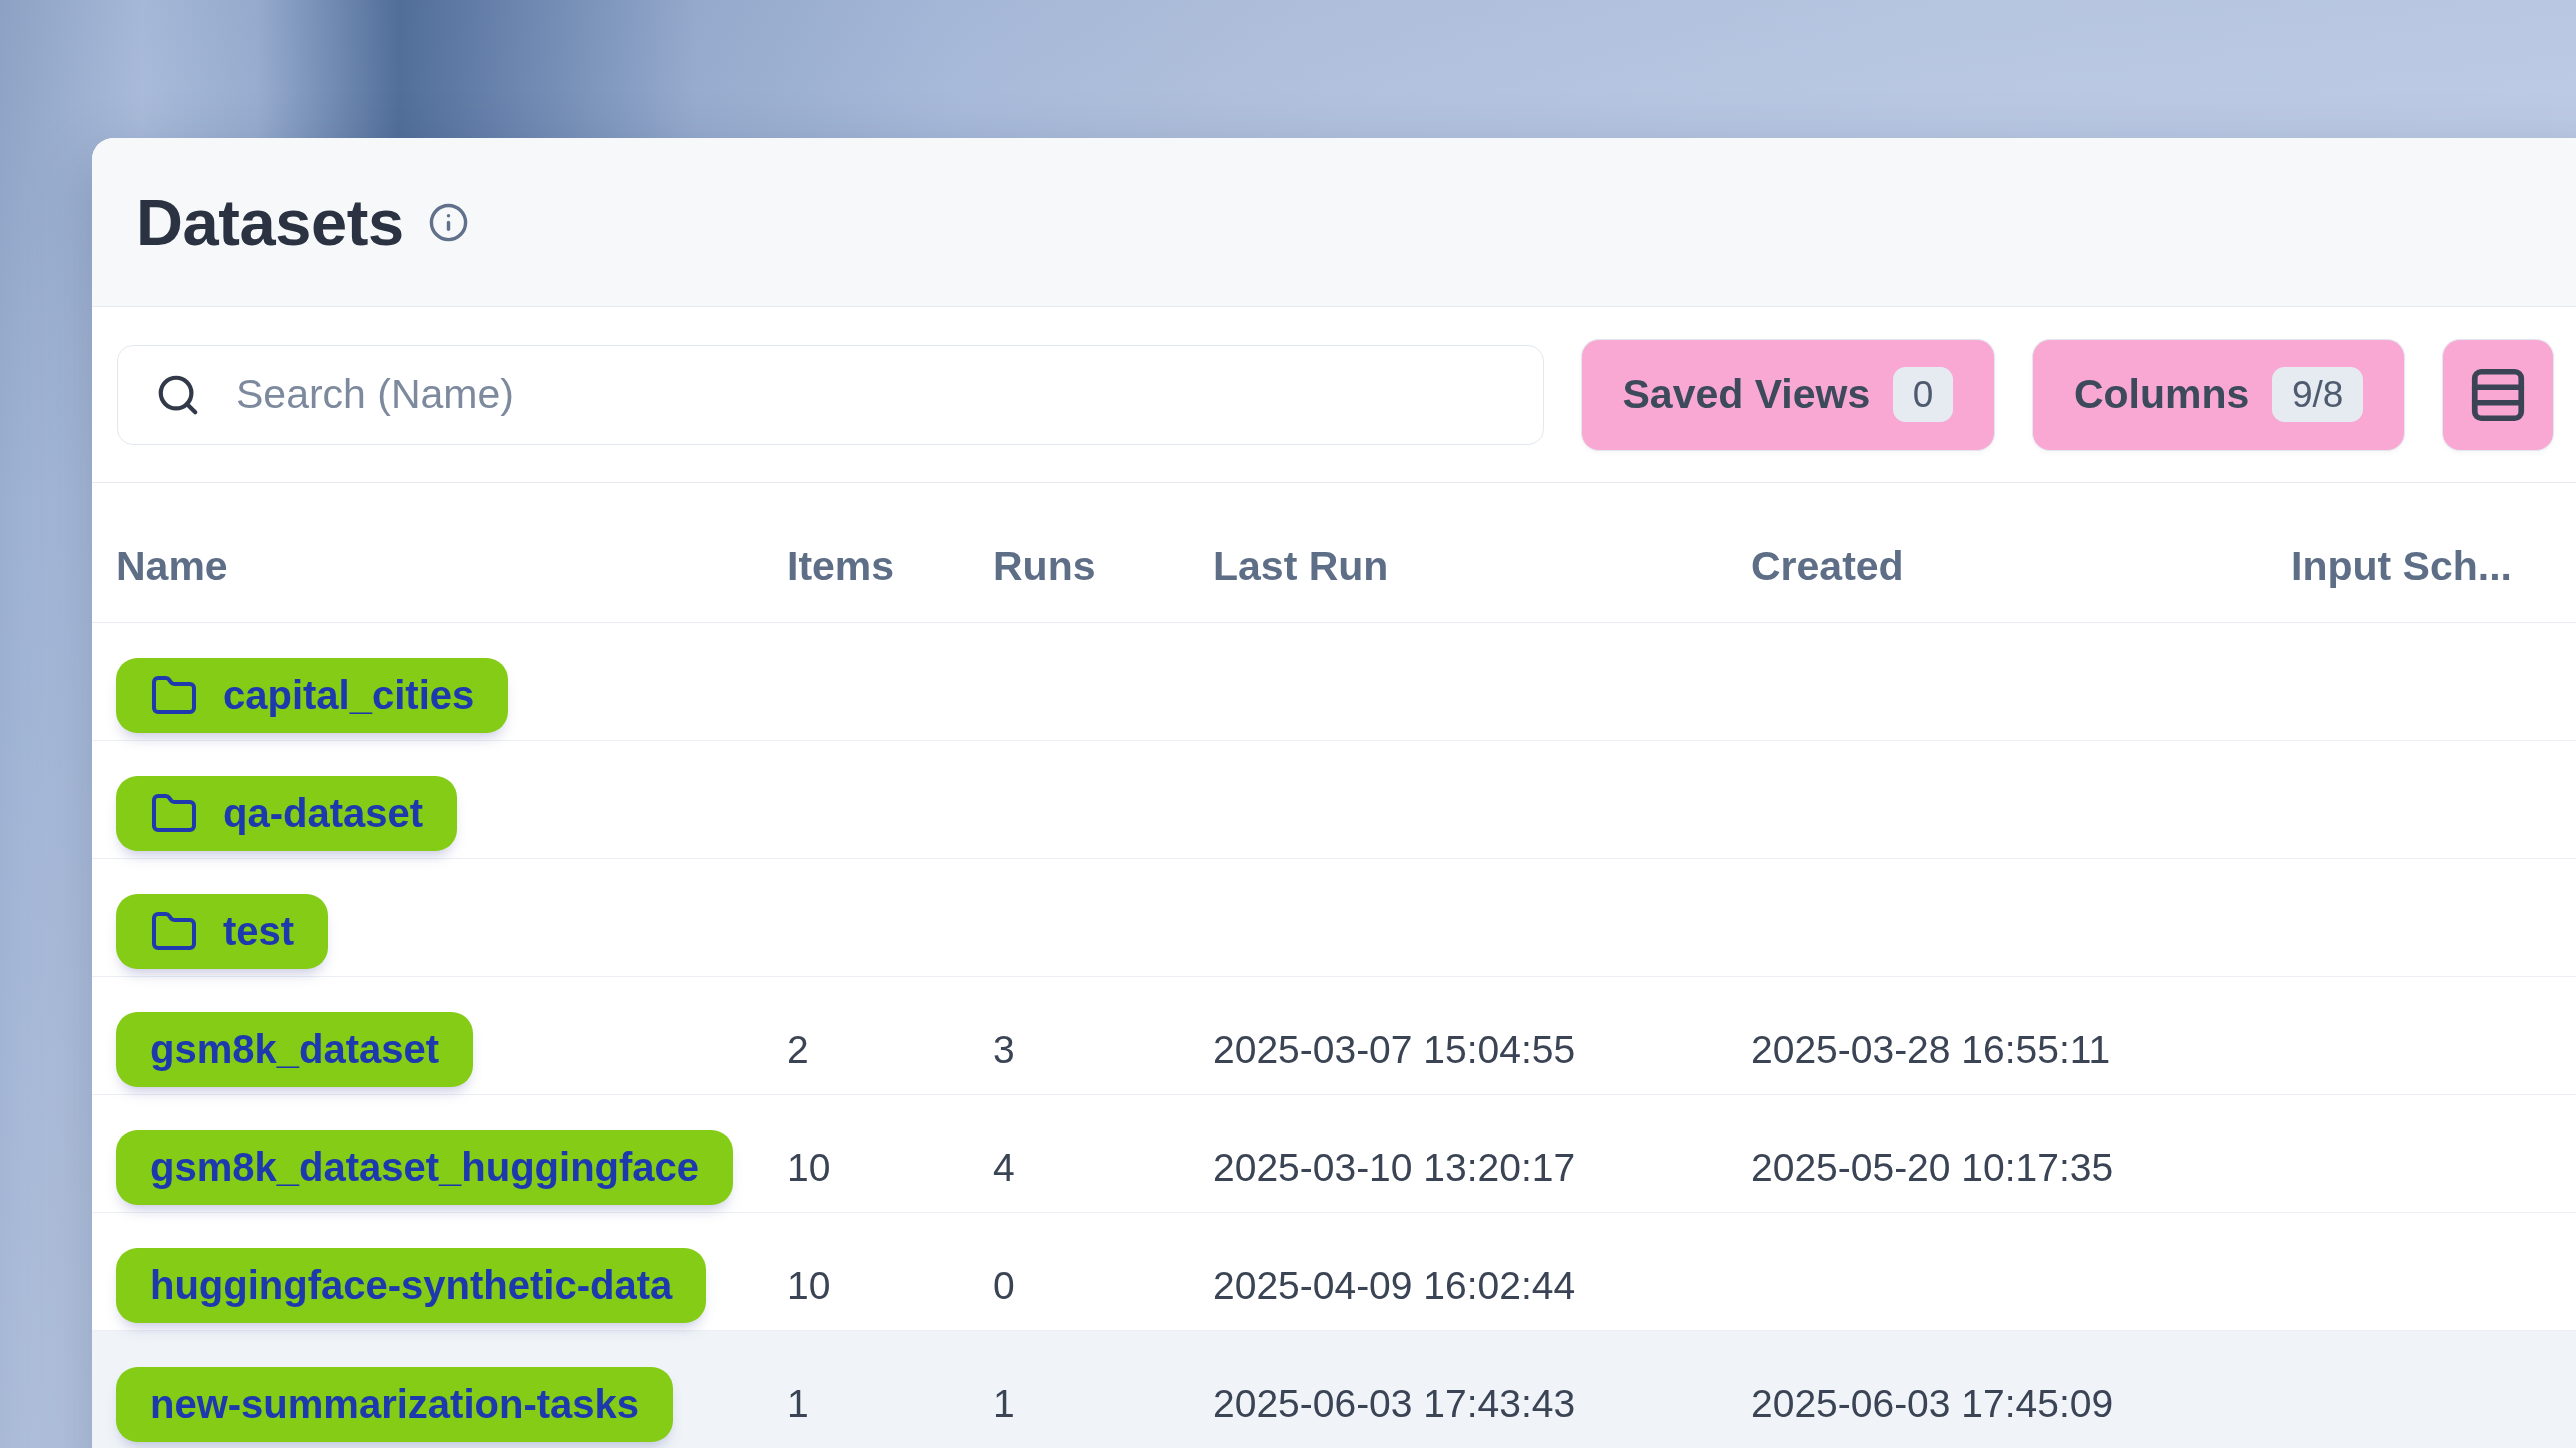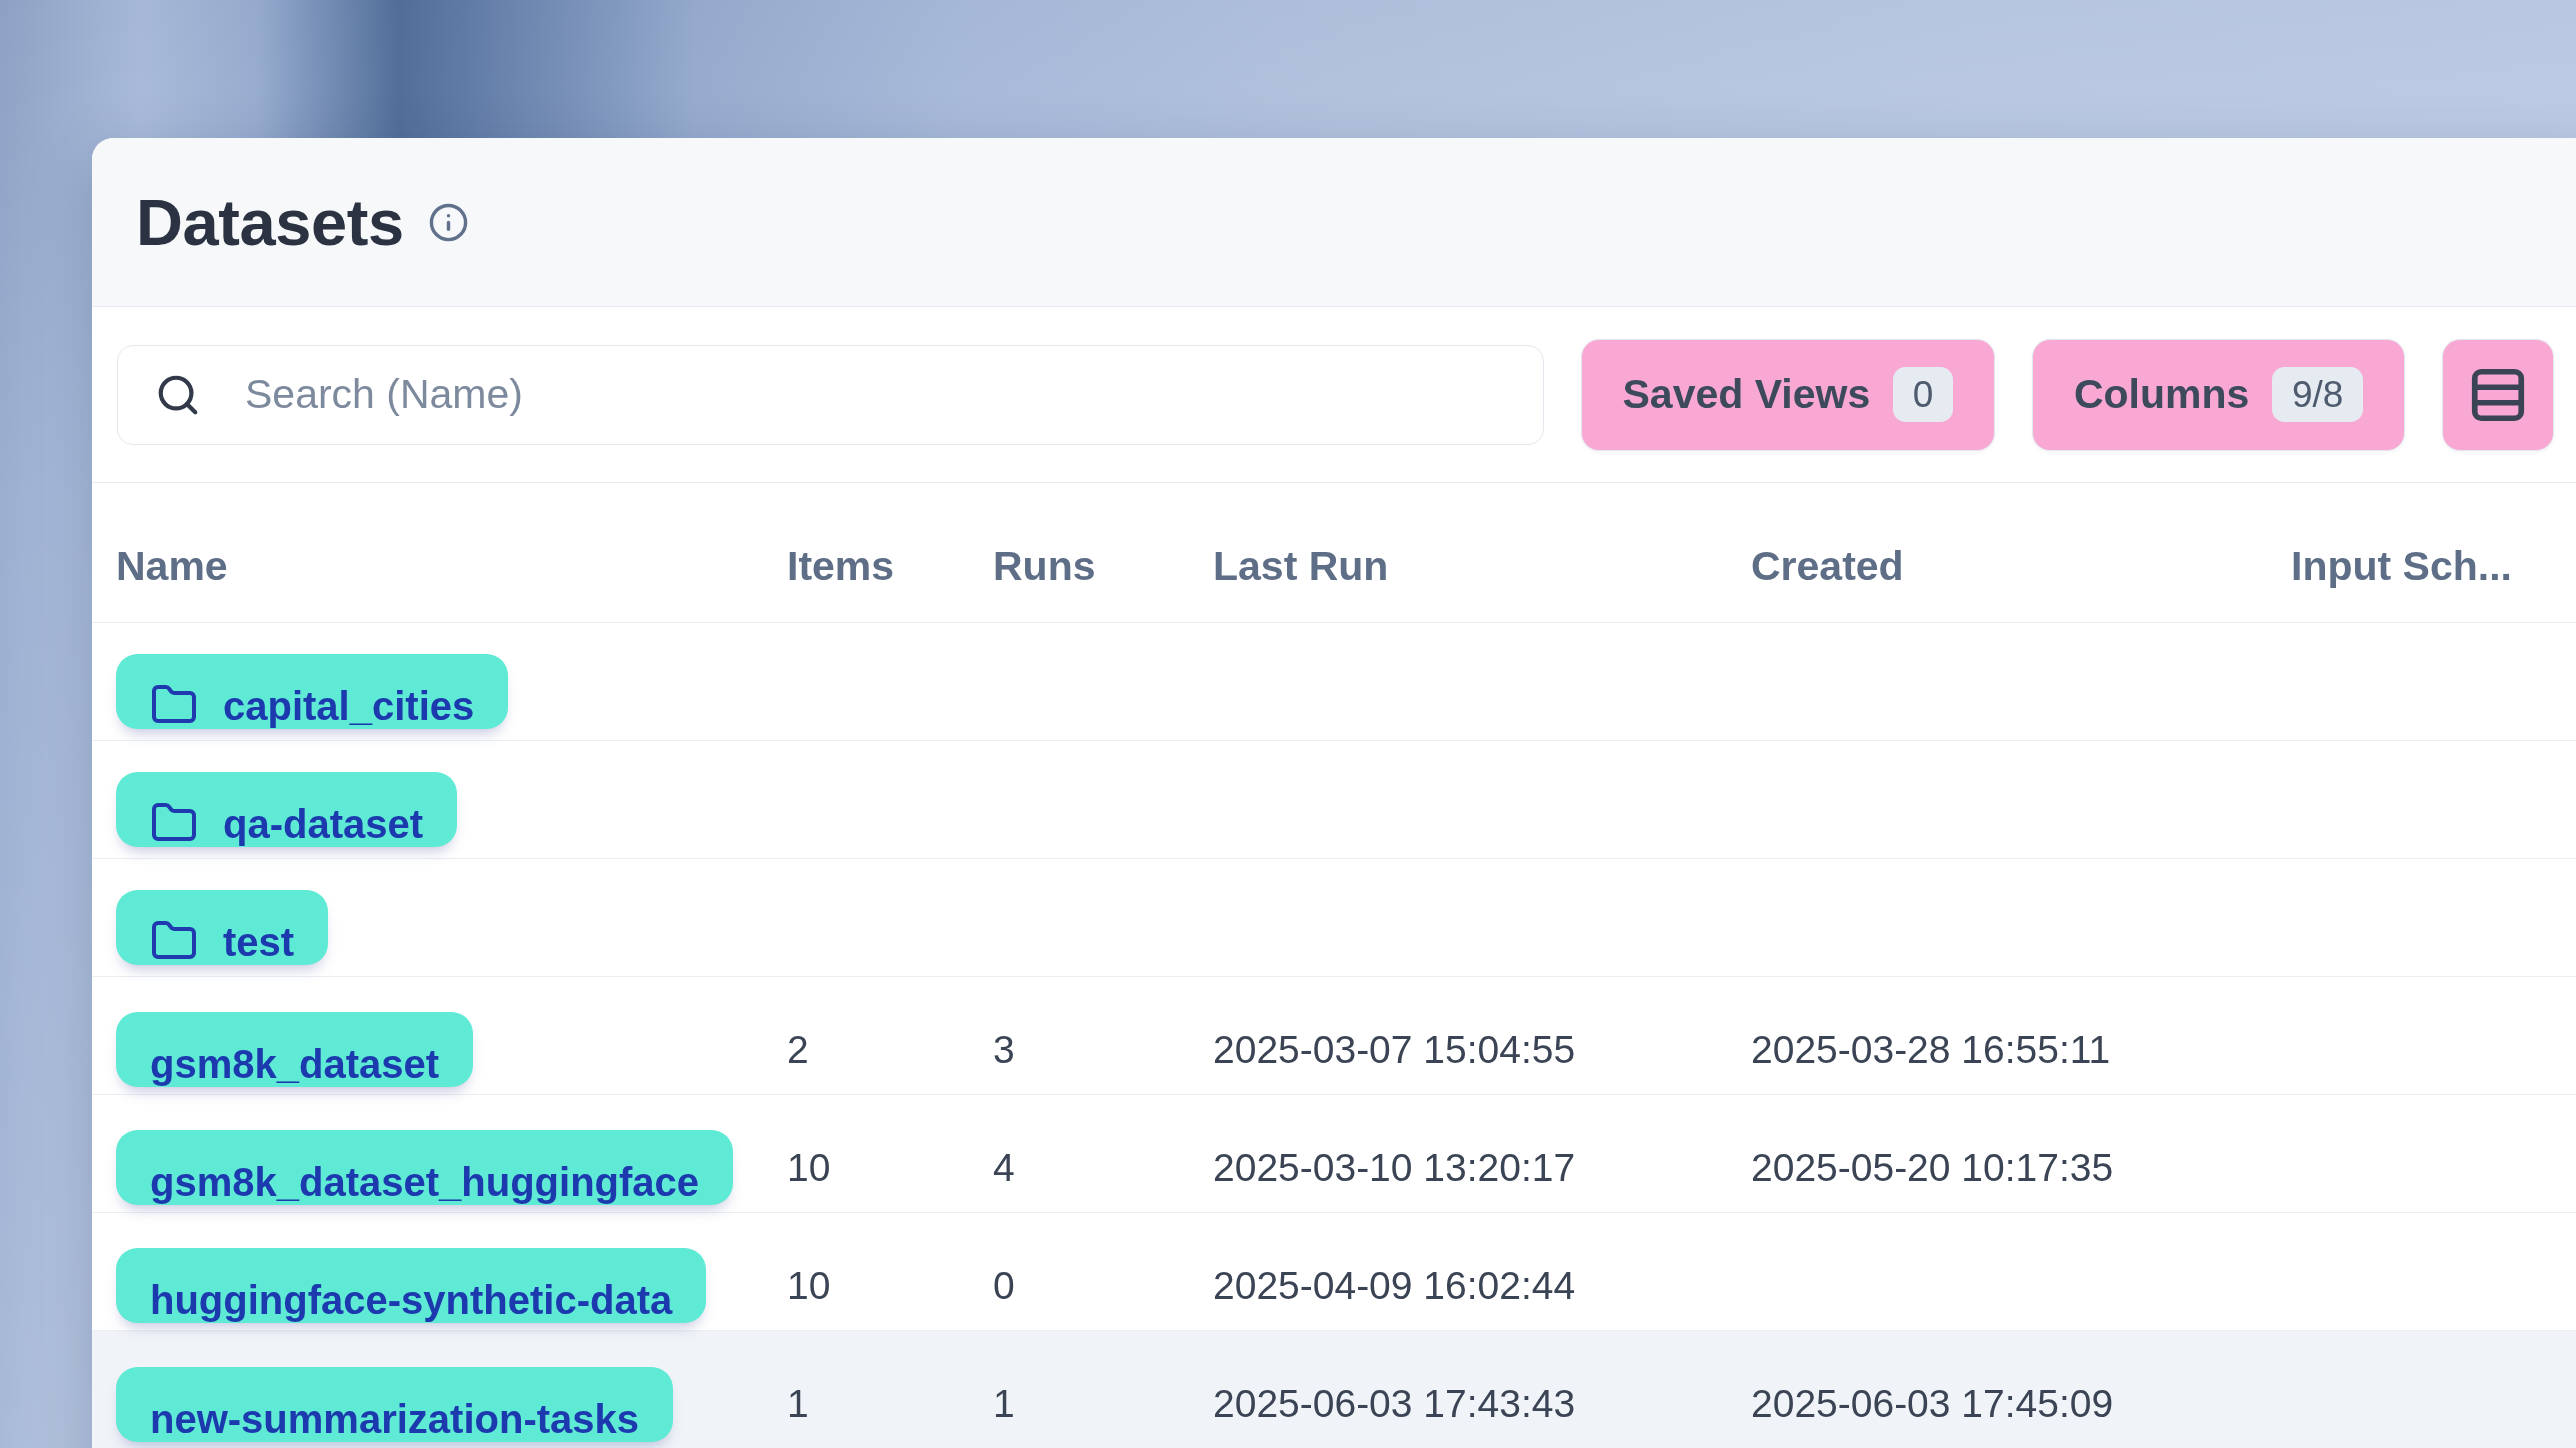--- a/index.html
+++ b/index.html
@@ -68,21 +68,21 @@
     box-sizing: border-box;
   }
   .search {
     flex: 1 1 auto;
     height: 100px;
     border: 1.8px solid #e3e8ef;
     border-radius: 16px;
     background: #ffffff;
     display: flex;
     align-items: center;
-    gap: 44px;
+    gap: 35px;
     padding: 0 27px 0 37px;
     box-sizing: border-box;
   }
   .search-glyph { width: 46px; height: 46px; color: #323a49; flex: none; display: inline-flex; }
   .search-glyph svg { width: 100%; height: 100%; }
   .search input {
     flex: 1;
     border: none;
     outline: none;
     background: transparent;
@@ -144,25 +144,25 @@
     font-size: 39px;
     color: #3b4454;
   }
   .trow:last-child { border-bottom: none; }
   .trow.highlight { background: #f0f4f8; }
   .cell { min-width: 0; margin-top: 28px; }
   .cell.first { padding-left: 24px; }
 
   .pill {
     display: inline-flex;
-    align-items: flex-end;
+    align-items: center;
     gap: 25px;
     height: 75px;
     padding: 0 34px;
-    background: #5eead4;
+    background: #84cc16;
     border-radius: 21.4px;
     color: #1c39ae;
     font-weight: 700;
     font-size: 40px;
     box-shadow: 0 9px 14.3px -5.4px rgba(80,90,160,0.35);
     cursor: pointer;
     white-space: nowrap;
   }
   .folder-glyph { width: 48px; height: 48px; flex: none; display: inline-flex; color: #1e3aae; }
   .folder-glyph svg { width: 100%; height: 100%; }

